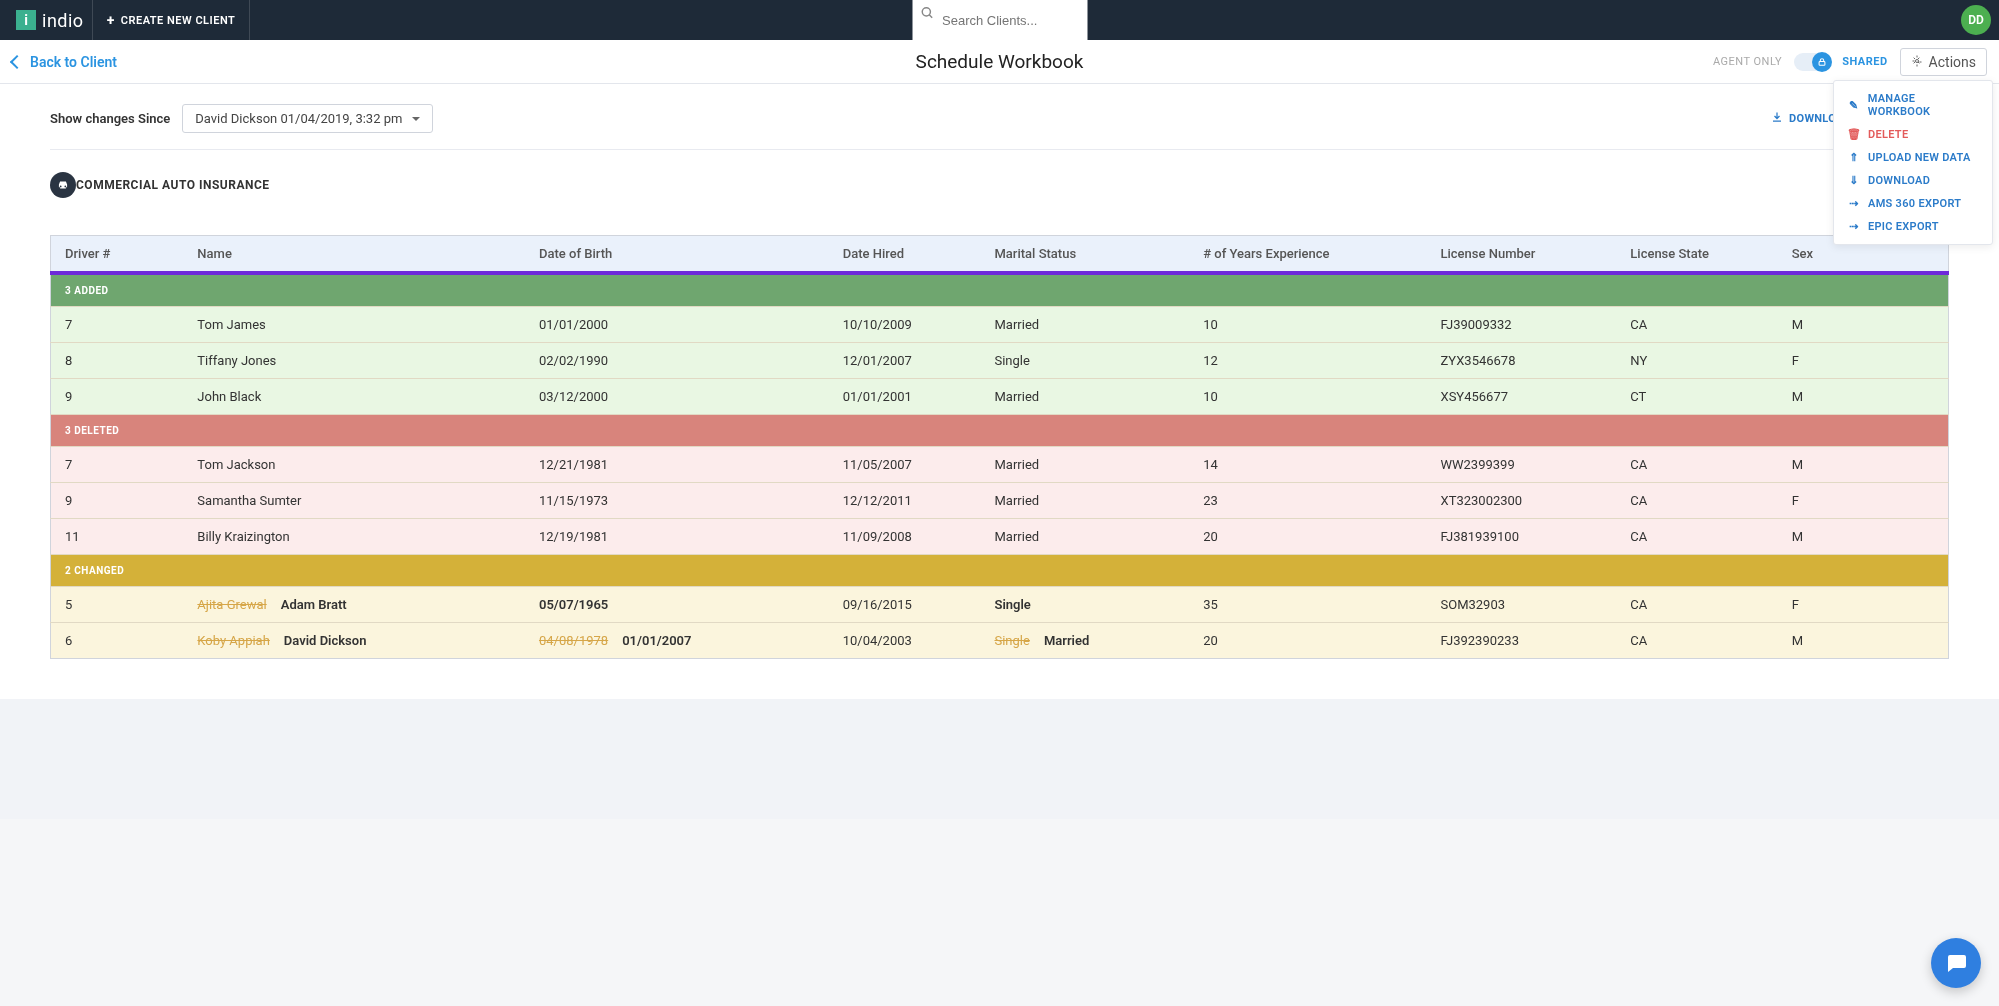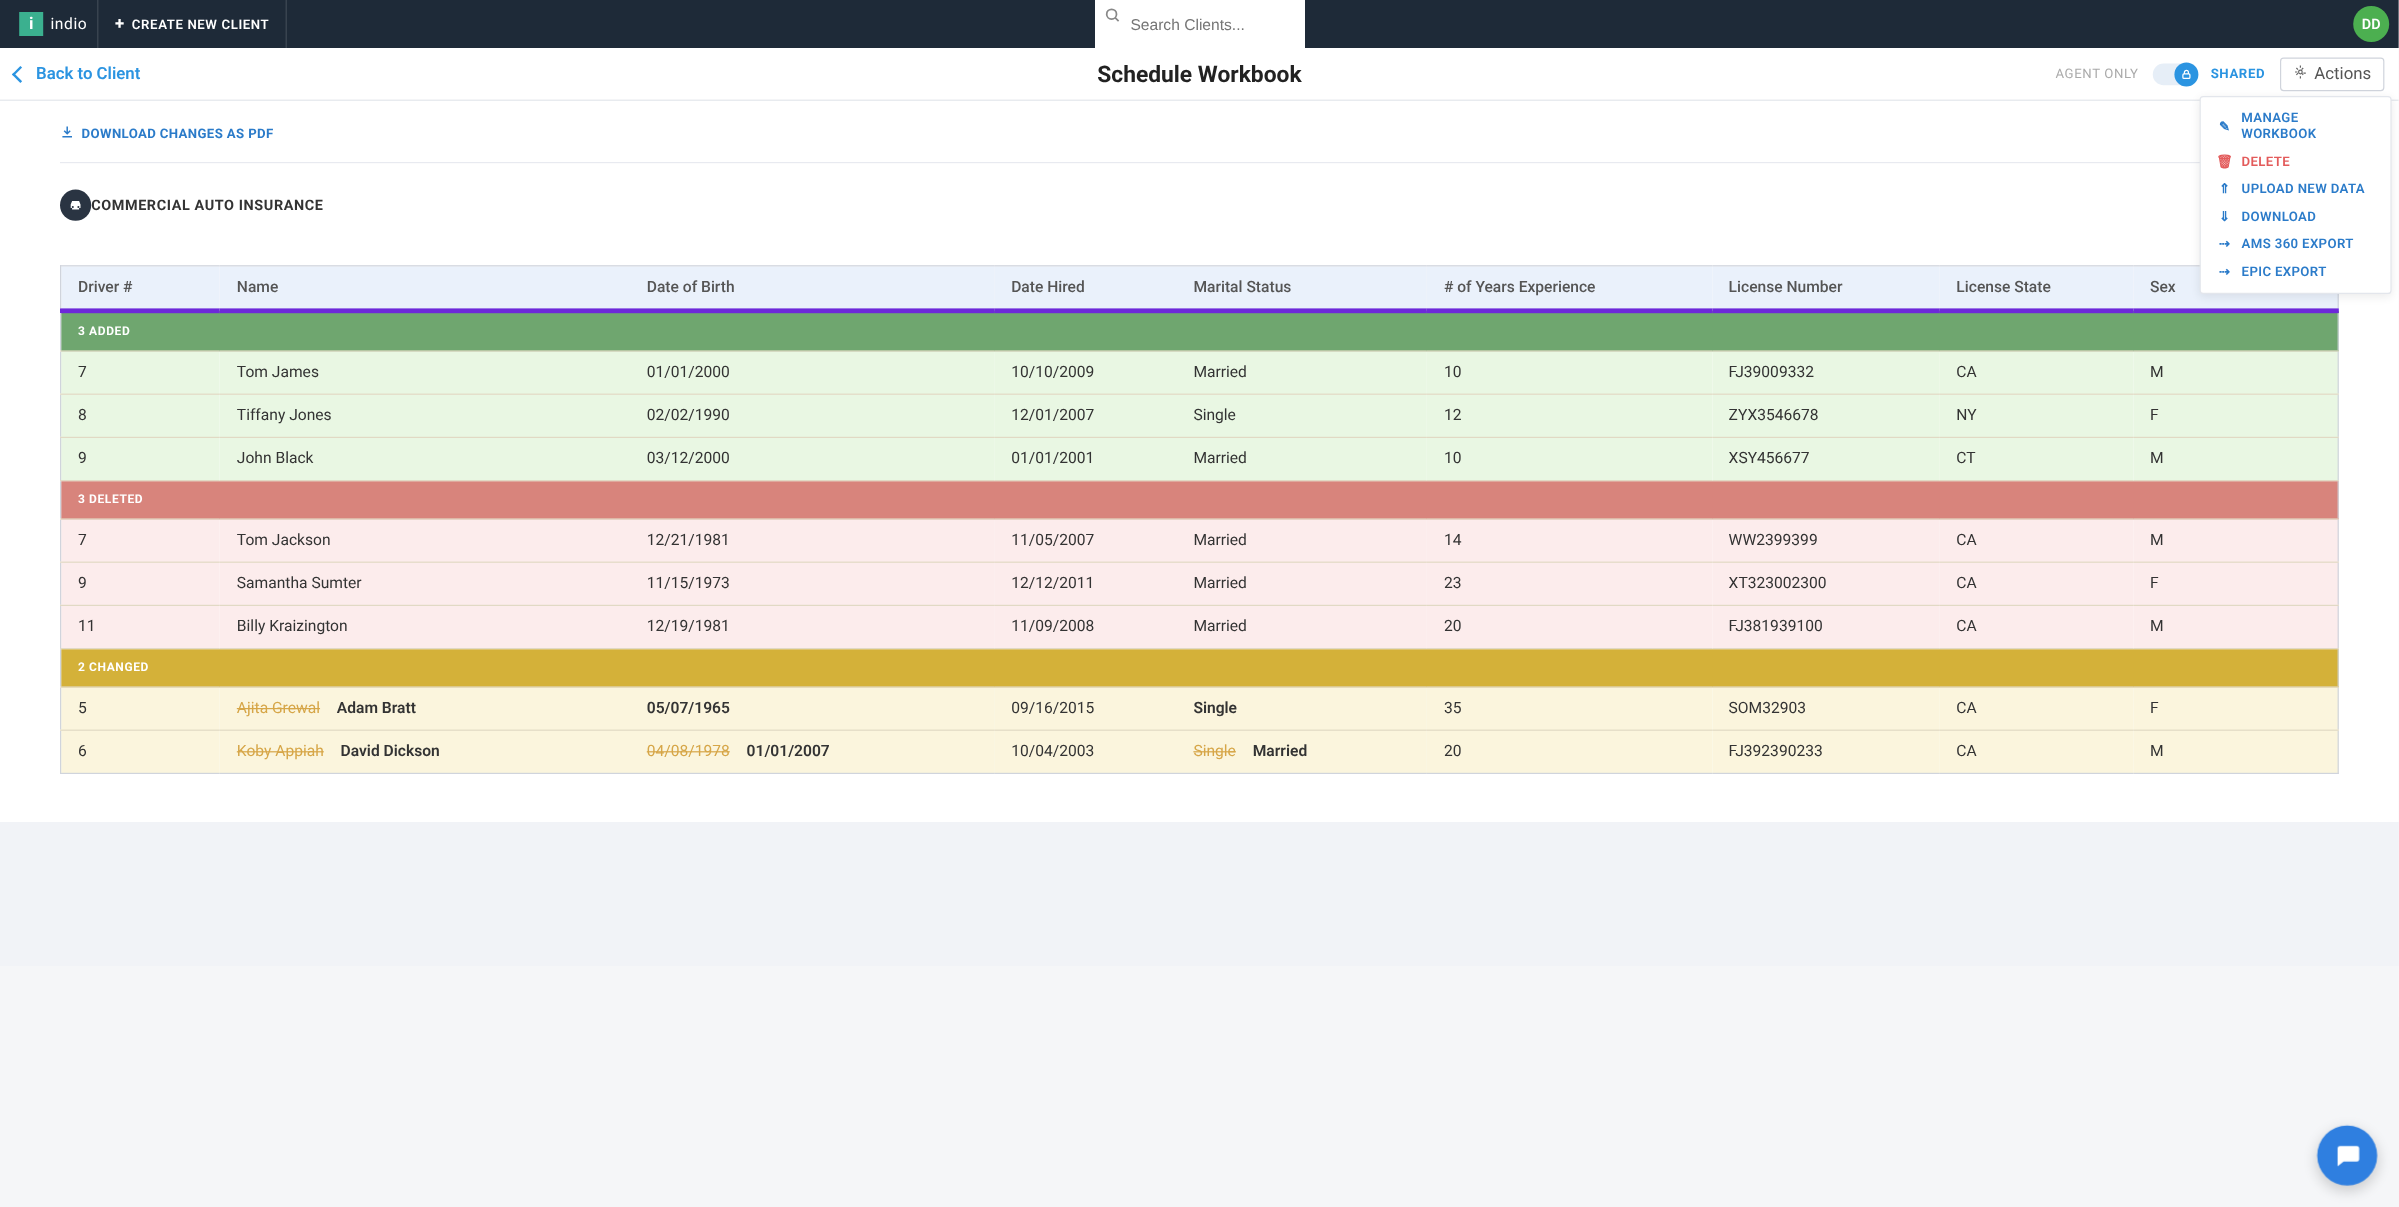--- a/index.html
+++ b/index.html
@@ -1,32 +1,32 @@
 <!DOCTYPE html>
 <html><head>
 <meta charset="utf-8">
 <style>
 * { box-sizing: border-box; margin: 0; padding: 0; }
 body { font-family: -apple-system, BlinkMacSystemFont, "Segoe UI", Roboto, sans-serif; background: #f5f6f8; color: #333; }
 
 .topbar { height: 40px; background: #1e2a38; display: flex; align-items: center; padding: 0 8px; position: relative; }
 .logo { display: flex; align-items: center; gap: 6px; padding: 0 8px; }
 .logo-icon { width: 20px; height: 20px; background: #3bb08f; display: flex; align-items: center; justify-content: center; color: #fff; font-weight: bold; font-size: 14px; }
-.logo-text { color: #fff; font-size: 13px; letter-spacing: 0.5px; text-align: right; }
+.logo-text { color: #fff; font-size: 18px; letter-spacing: 0.5px; text-align: right; }
 .new-client { color: #fff; font-size: 11px; font-weight: 600; letter-spacing: 0.5px; padding: 0 14px; display: flex; align-items: center; gap: 6px; border-left: 1px solid rgba(255,255,255,0.15); border-right: 1px solid rgba(255,255,255,0.15); height: 100%; cursor: pointer; }
 .plus-icon { font-size: 14px; font-weight: bold; }
 .search-wrap { position: absolute; left: 50%; transform: translateX(-50%); width: 175px; }
 .search { width: 100%; height: 44px; border-radius: 2px; border: none; padding: 0 10px 0 30px; font-size: 13px; background: #fff; }
 .search-icon { position: absolute; left: 8px; top: 7px; color: #888; }
 .avatar { width: 30px; height: 30px; border-radius: 50%; background: #4caf50; color: #fff; display: flex; align-items: center; justify-content: center; font-size: 12px; font-weight: 600; margin-left: auto; cursor: pointer; }
 
 .subbar { height: 44px; background: #fff; border-bottom: 1px solid #e3e6ec; display: flex; align-items: center; padding: 0 12px; position: relative; }
 .back { color: #2b94e1; font-weight: 600; font-size: 14px; display: flex; align-items: center; gap: 8px; cursor: pointer; }
 .chev-left { width: 10px; height: 10px; border-left: 2.5px solid #2b94e1; border-bottom: 2.5px solid #2b94e1; transform: rotate(45deg); }
-.page-title { position: absolute; left: 50%; transform: translateX(-50%); font-size: 19px; font-weight: 700; color: #222; }
+.page-title { position: absolute; left: 50%; transform: translateX(-50%); font-size: 19px; font-weight: 400; color: #222; }
 .subbar-right { margin-left: auto; display: flex; align-items: center; gap: 12px; }
 .agent-only { font-size: 11px; color: #aaa; font-weight: 400; letter-spacing: 0.5px; }
 .toggle { width: 36px; height: 18px; border-radius: 10px; background: #e6eef7; position: relative; cursor: pointer; }
 .toggle-knob { width: 20px; height: 20px; border-radius: 50%; background: #2b94e1; position: absolute; right: -2px; top: -1px; display: flex; align-items: center; justify-content: center; color: #fff; font-size: 10px; }
 .shared { font-size: 11px; color: #2b94e1; font-weight: 700; letter-spacing: 0.5px; }
 .actions-btn { border: 1px solid #d0d4dc; border-radius: 3px; padding: 5px 10px; display: flex; align-items: center; gap: 6px; font-size: 14px; color: #555; cursor: pointer; background: #fff; }
 
 .actions-menu { position: absolute; right: 6px; top: 80px; background: #fff; border: 1px solid #e3e6ec; border-radius: 3px; box-shadow: 0 2px 8px rgba(0,0,0,0.08); width: 160px; z-index: 50; padding: 6px 0; }
 .actions-menu .item { padding: 5px 14px; font-size: 11px; font-weight: 600; letter-spacing: 0.3px; color: #2b7bc9; display: flex; align-items: center; gap: 8px; cursor: pointer; }
 .actions-menu .item.danger { color: #e35b5b; }
@@ -137,20 +137,27 @@
       <span>AMS 360 EXPORT</span>
     </div>
   <div class="item">
       <span class="micon">⇢</span>
       <span>EPIC EXPORT</span>
     </div>
 </div>
 
 <div class="content">
   <div class="show-row">
+    <div class="show-left">
+      <span class="show-label">Show changes Since</span>
+      <div class="picker">
+        <span>David Dickson 01/04/2019, 3:32 pm</span>
+        <span class="caret"></span>
+      </div>
+    </div>
     <div class="download-link">
       <span>
         <svg width="12" height="12" viewBox="0 0 24 24" fill="none" stroke="#2b7bc9" stroke-width="2.5">
             <path d="M12 3v12m-5-5l5 5 5-5M4 20h16"></path>
           </svg>
       </span>
       <span>DOWNLOAD CHANGES AS PDF</span>
     </div>
   </div>
 

